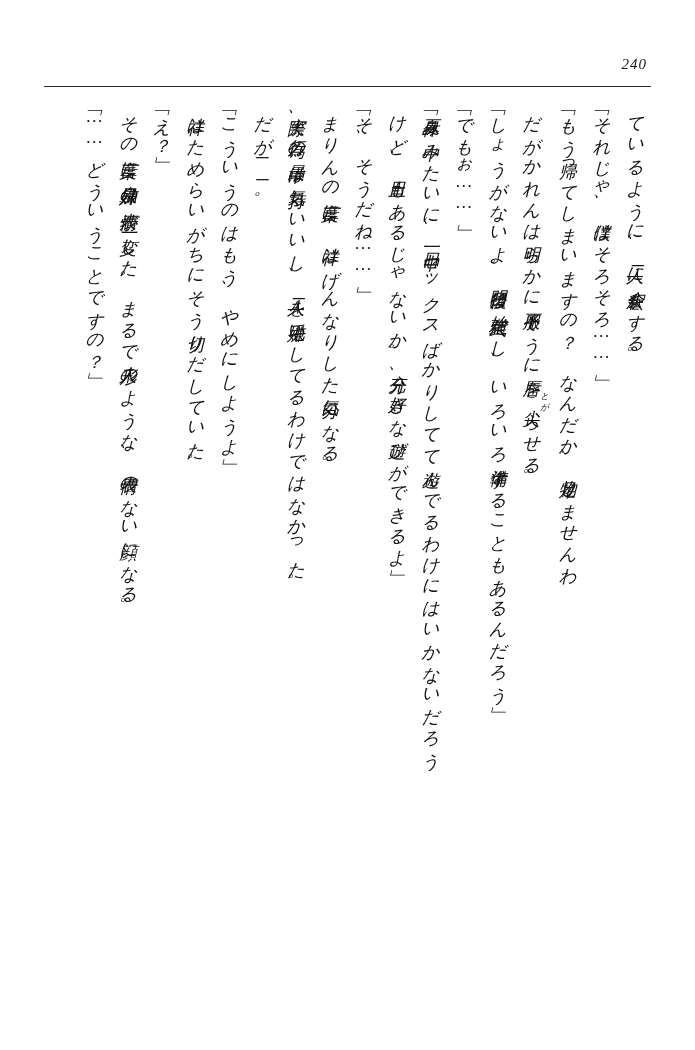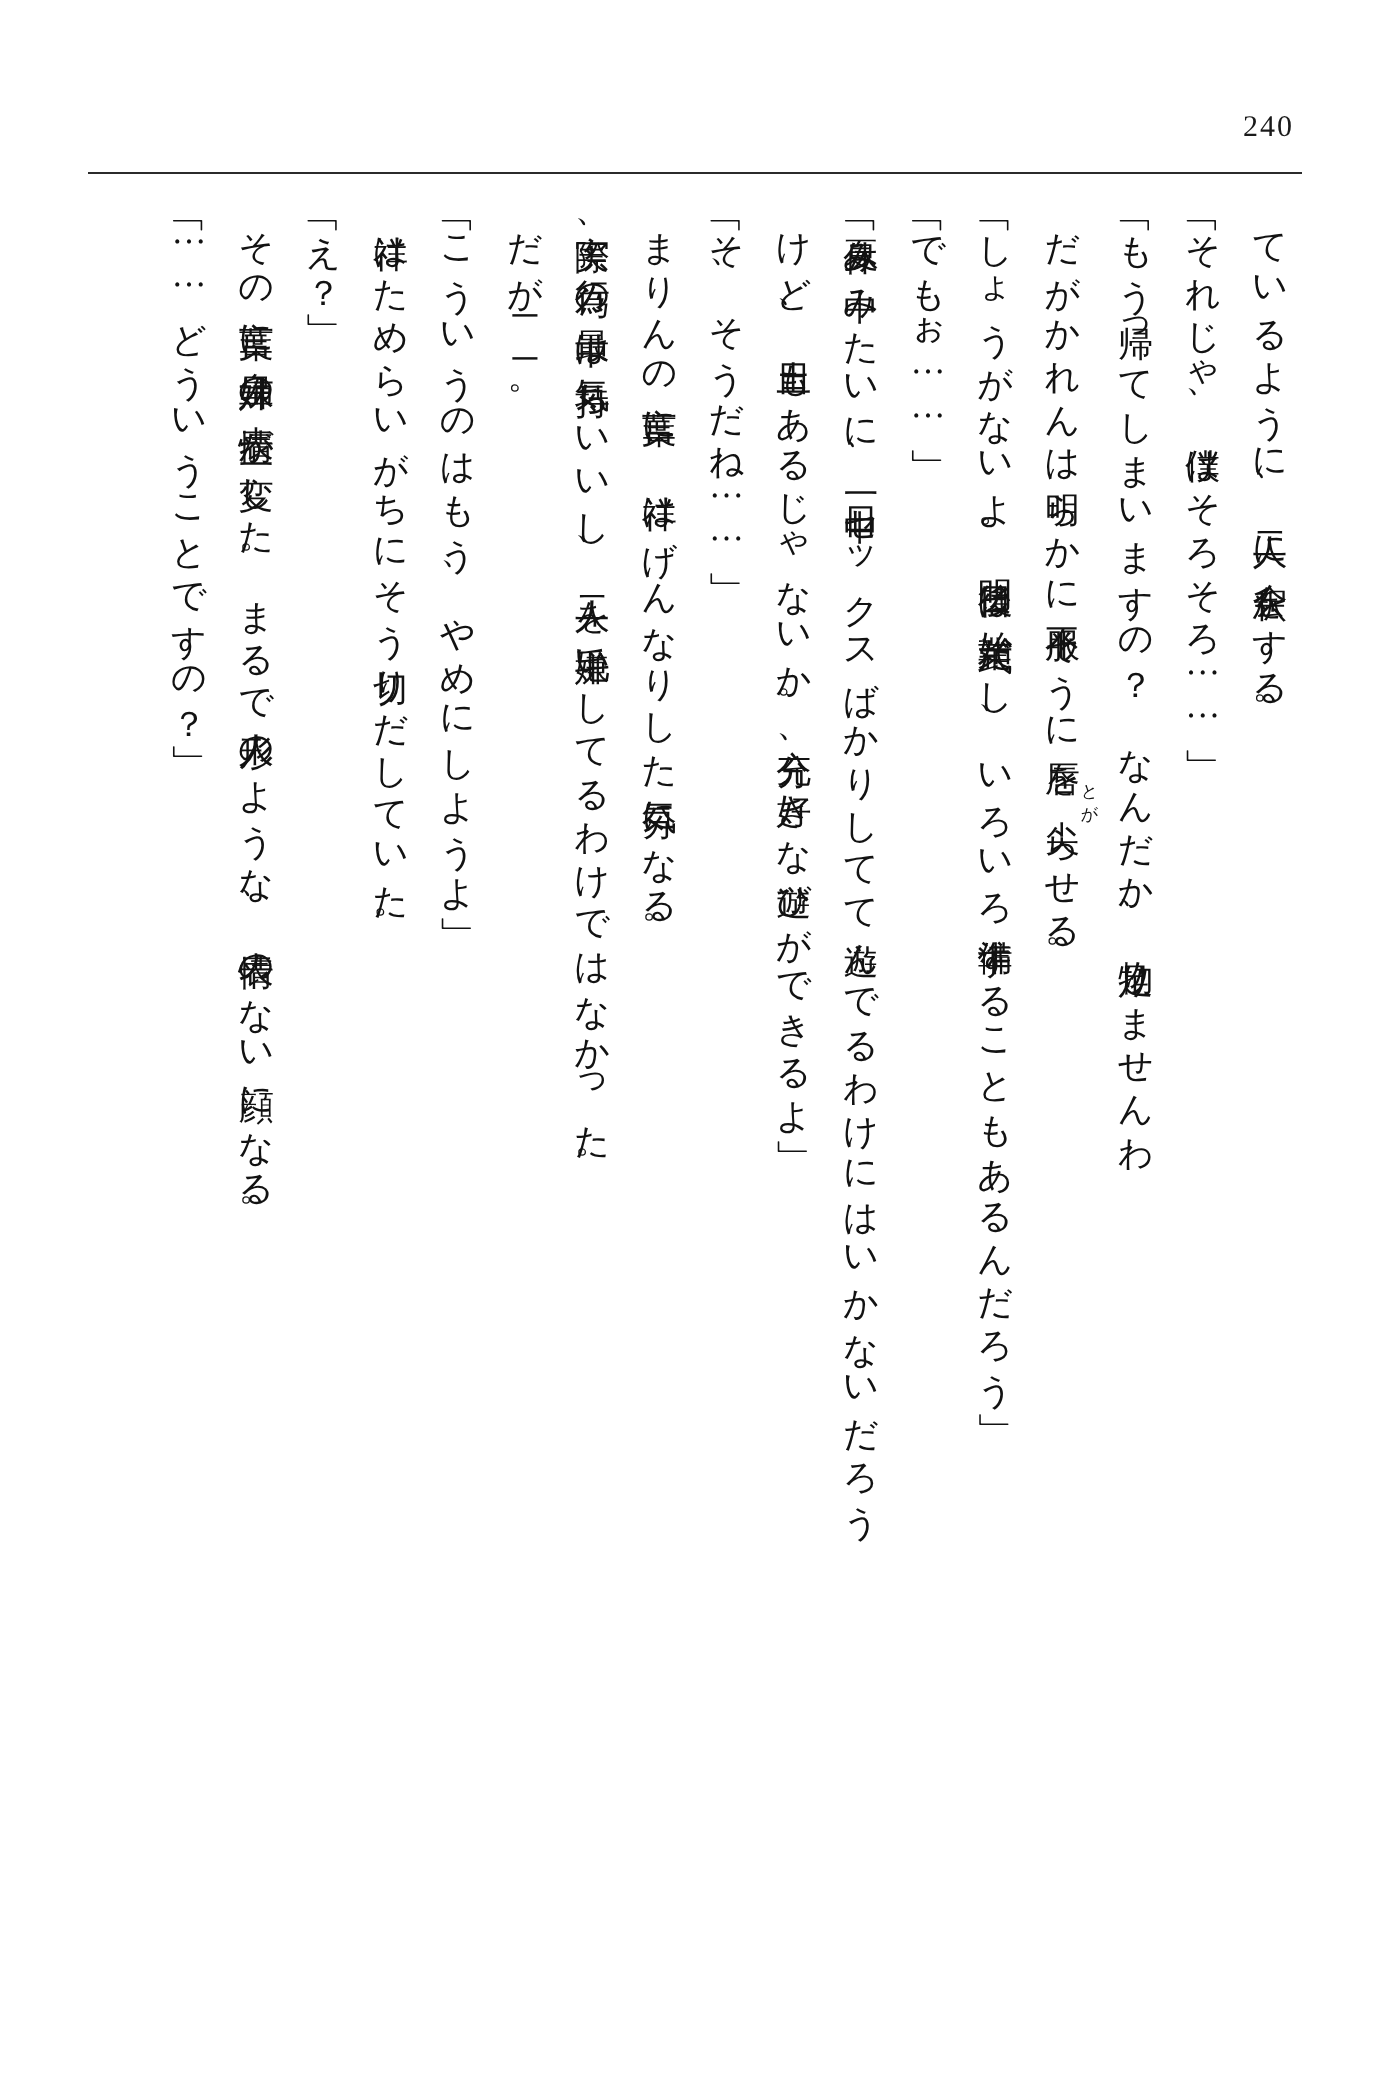--- a/index.html
+++ b/index.html
@@ -13,20 +13,21 @@
     font-family: "Liberation Serif", "DejaVu Serif", serif;
     color: #111111;
     overflow: hidden;
   }
   .page {
     position: relative;
     width: 695px;
     height: 891px;
     background: #ffffff;
     box-sizing: border-box;
+    font-style: italic;
   }
   
   .page-number {
     position: absolute;
     top: 56px;
     right: 48px;
     font-size: 15px;
     letter-spacing: 1px;
     color: #1a1a1a;
     font-family: "Liberation Serif", "DejaVu Serif", serif;

